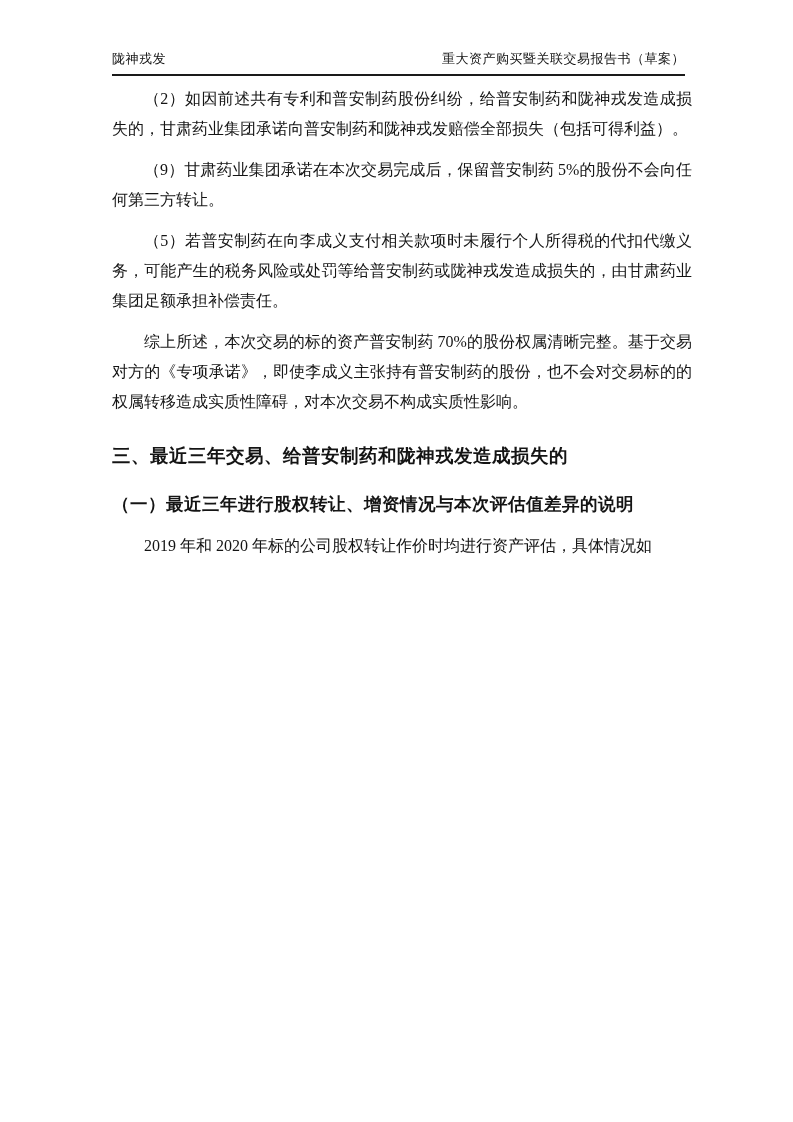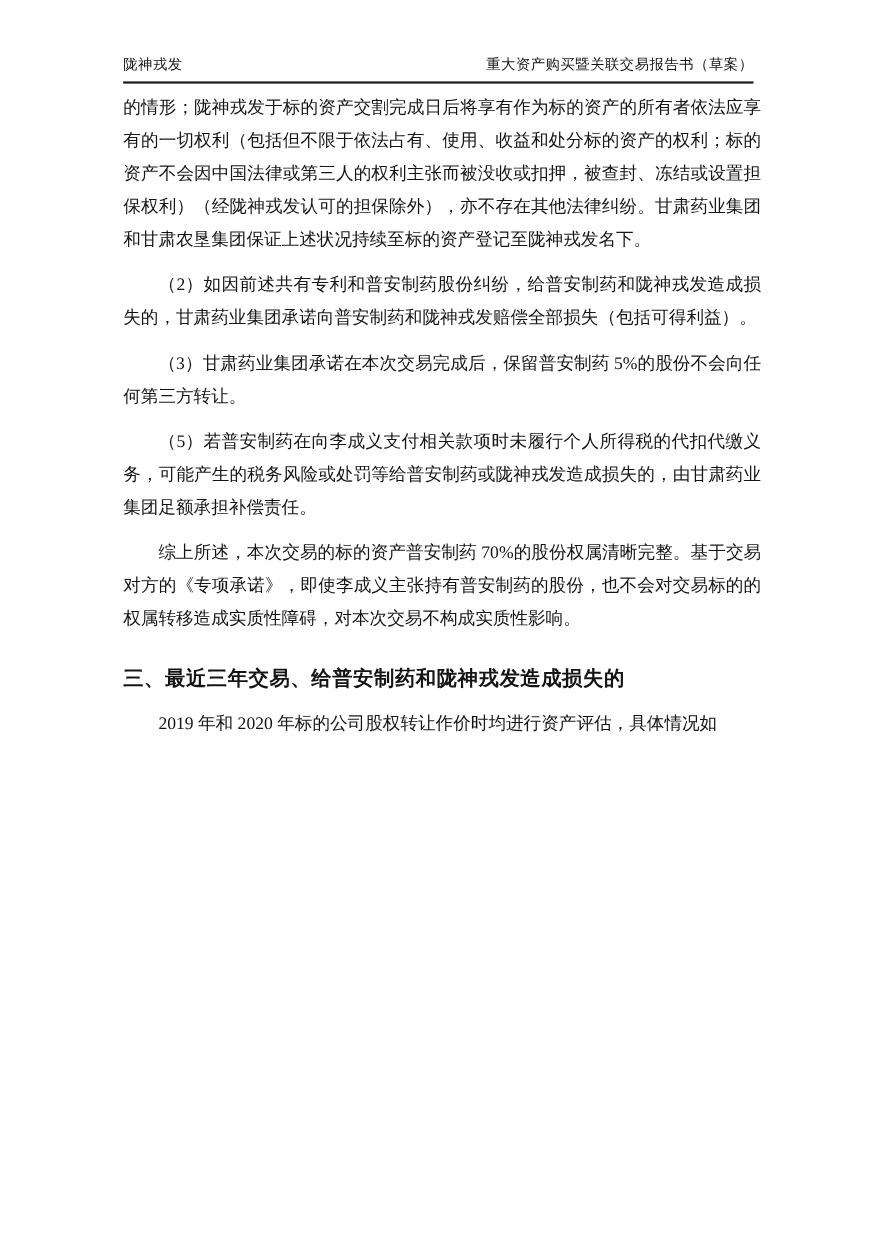--- a/index.html
+++ b/index.html
@@ -84,28 +84,28 @@
 <body>
 
 <div class="page">
 
   <div class="header">
     <span class="left-title">陇神戎发</span>
     <span class="right-title">重大资产购买暨关联交易报告书（草案）</span>
   </div>
 
   <div class="content">
-    <p class="no-indent">的情形；陇神戎发于标的资产交割完成日后将享有作为标的资产的所有者依法应享有的一切权利（包括但不限于依法占有、使用、收益和处分标的资产的权利；标的资产不会因中国法律或第三人的权利主张而被没收或扣押，被查封、冻结或设置担保权利）（经陇神戎发认可的担保除外），亦不存在其他法律纠纷。甘肃药业集团和甘肃农垦集团保证上述状况持续至标的资产登记至陇神戎发名下。</p>
     <p>（2）如因前述共有专利和普安制药股份纠纷，给普安制药和陇神戎发造成损失的，甘肃药业集团承诺向普安制药和陇神戎发赔偿全部损失（包括可得利益）。</p>
-    <p>（3）甘肃药业集团承诺在本次交易完成后，保留普安制药 5%的股份不会向任何第三方转让。</p>
+    <p>（9）甘肃药业集团承诺在本次交易完成后，保留普安制药 5%的股份不会向任何第三方转让。</p>
     <p>（5）若普安制药在向李成义支付相关款项时未履行个人所得税的代扣代缴义务，可能产生的税务风险或处罚等给普安制药或陇神戎发造成损失的，由甘肃药业集团足额承担补偿责任。</p>
     <p>综上所述，本次交易的标的资产普安制药 70%的股份权属清晰完整。基于交易对方的《专项承诺》，即使李成义主张持有普安制药的股份，也不会对交易标的的权属转移造成实质性障碍，对本次交易不构成实质性影响。</p>
 
     <div class="section-heading">三、最近三年交易、给普安制药和陇神戎发造成损失的</div>
 
+    <div class="subsection-heading">（一）最近三年进行股权转让、增资情况与本次评估值差异的说明</div>
 
     <p>2019 年和 2020 年标的公司股权转让作价时均进行资产评估，具体情况如</p>
   </div>
 
   <div class="footer">
     <span>82</span>
   </div>
 
 </div>
 

